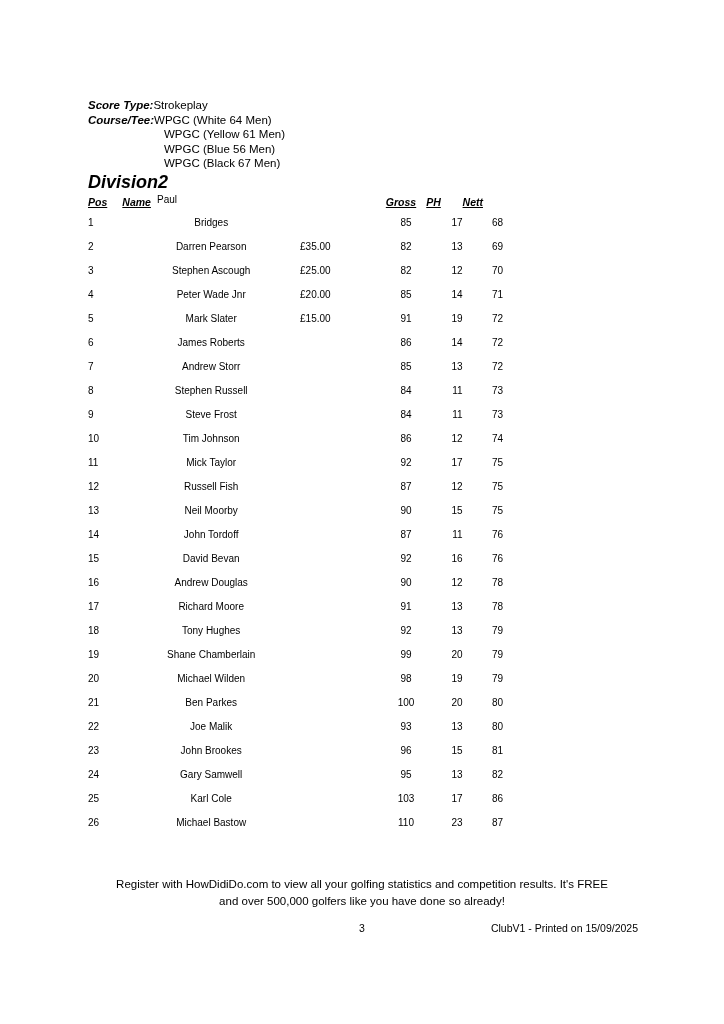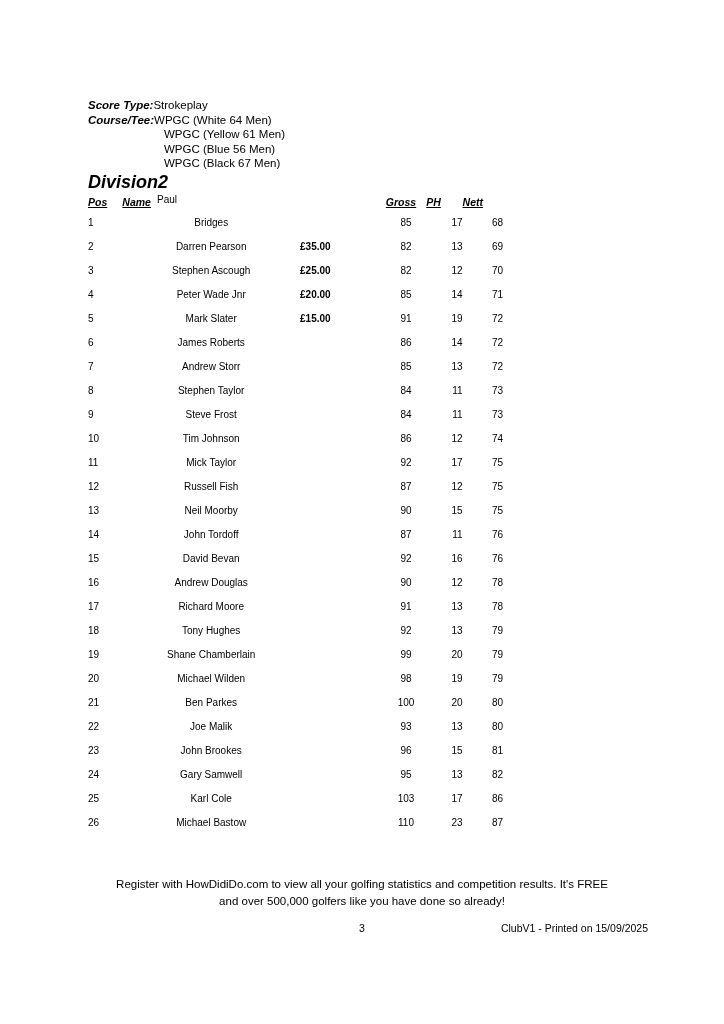--- a/index.html
+++ b/index.html
@@ -78,21 +78,21 @@
   th.col-ph { width: 36px; text-align: right; }
   th.col-nett { width: 40px; text-align: right; }
   table.results td {
     padding: 0;
     height: 24px;
     vertical-align: middle;
     font-size: 10px;
   }
   td.c-pos { text-align: left; padding-left: 3px; }
   td.c-name { text-align: center; padding-left: 9px; }
-  td.c-prize { text-align: left; padding-left: 13px; font-size: 13px; font-weight: bold; }
+  td.c-prize { text-align: left; padding-left: 13px; font-size: 13px; font-weight: normal; }
   td.c-gross { text-align: center; padding-right: 10px; }
   td.c-ph { text-align: right; padding-right: 8px; }
   td.c-nett { text-align: right; padding-right: 9px; }
 
   .firstrow-extra {
     position: absolute;
     left: 157px;
     top: 194px;
     font-size: 10px;
   }
@@ -108,21 +108,21 @@
   .page-number {
     position: absolute;
     left: 0;
     top: 922px;
     width: 724px;
     text-align: center;
     font-size: 10.5px;
   }
   .print-info {
     position: absolute;
-    right: 76px;
+    right: 86px;
     top: 922px;
     font-size: 10.5px;
   }
 </style>
 </head>
 <body>
 
 <div class="page">
 
   <div class="header-block">
@@ -205,21 +205,21 @@
           <tr>
             <td class="c-pos">7</td>
             <td class="c-name">Andrew Storr</td>
             <td class="c-prize"></td>
             <td class="c-gross">85</td>
             <td class="c-ph">13</td>
             <td class="c-nett">72</td>
           </tr>
           <tr>
             <td class="c-pos">8</td>
-            <td class="c-name">Stephen Taylor</td>
+            <td class="c-name">Stephen Russell</td>
             <td class="c-prize"></td>
             <td class="c-gross">84</td>
             <td class="c-ph">11</td>
             <td class="c-nett">73</td>
           </tr>
           <tr>
             <td class="c-pos">9</td>
             <td class="c-name">Steve Frost</td>
             <td class="c-prize"></td>
             <td class="c-gross">84</td>

